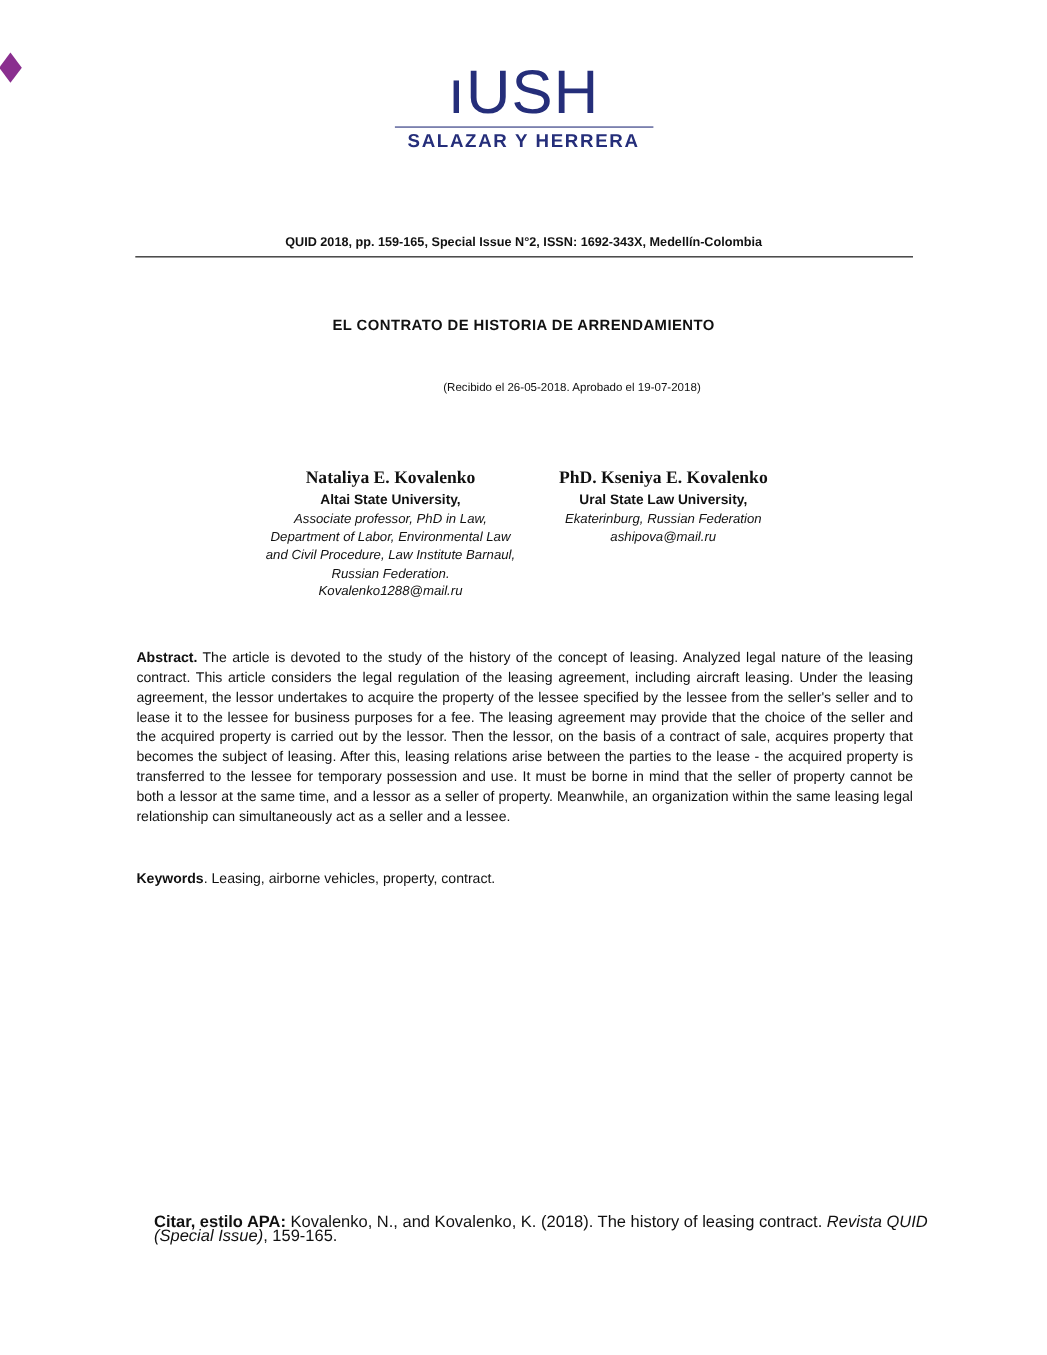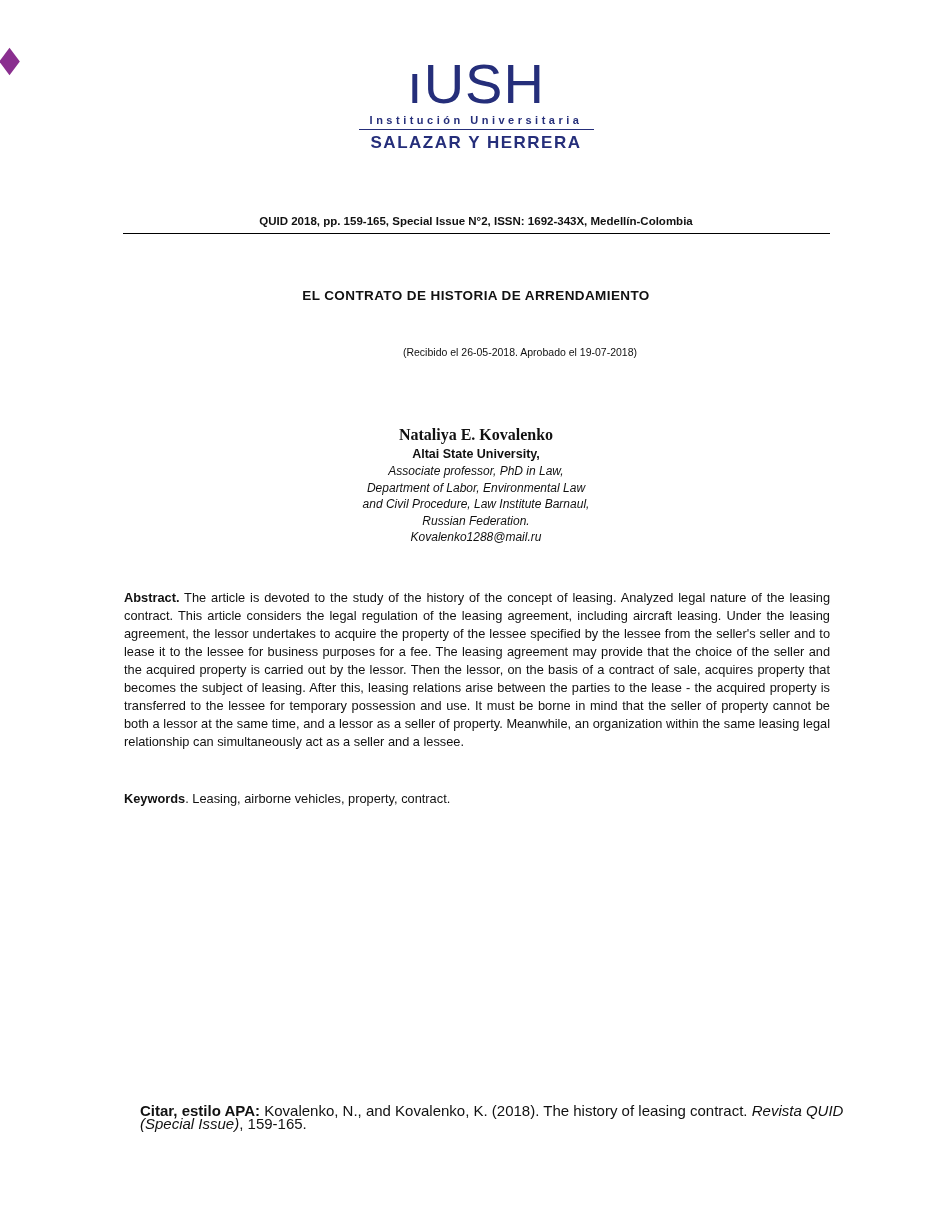--- a/index.html
+++ b/index.html
@@ -165,38 +165,43 @@
   }
   .italic-run { font-style: italic; }
 </style>
 </head>
 <body>
 
 <div class="page">
 
   <div class="logo-block">
     <span class="logo-acronym">ıUSH</span><span class="logo-diamond"></span>
-    <div class="logo-institution">Institución Universitaria</div>
     <div class="logo-divider"></div>
     <div class="logo-name">SALAZAR Y HERRERA</div>
   </div>
 
   <div class="journal-header">QUID 2018, pp. 159-165, Special Issue N°2, ISSN: 1692-343X, Medellín-Colombia</div>
   <div class="header-rule"></div>
 
   <div class="paper-title title-es">EL CONTRATO DE HISTORIA DE ARRENDAMIENTO</div>
   <div class="received-dates">(Recibido el 26-05-2018. Aprobado el 19-07-2018)</div>
 
   <div class="authors-section">
     <div class="author-col">
       <div class="author-name">Nataliya E. Kovalenko</div>
       <div class="author-affiliation">Altai State University,</div>
       <div class="author-details">Associate professor, PhD in Law, Department of Labor, Environmental Law and Civil Procedure, Law Institute Barnaul, Russian Federation.</div>
       <div class="author-email">Kovalenko1288@mail.ru</div>
     </div>
+    <div class="author-col right">
+      <div class="author-name">PhD. Kseniya E. Kovalenko</div>
+      <div class="author-affiliation">Ural State Law University,</div>
+      <div class="author-details">Ekaterinburg, Russian Federation</div>
+      <div class="author-email">ashipova@mail.ru</div>
+    </div>
   </div>
 
   <div class="abstract-paragraph">
     <span class="bold-run">Abstract.</span><span> The article is devoted to the study of the history of the concept of leasing. Analyzed legal nature of the leasing contract. This article considers the legal regulation of the leasing agreement, including aircraft leasing. Under the leasing agreement, the lessor undertakes to acquire the property of the lessee specified by the lessee from the seller's seller and to lease it to the lessee for business purposes for a fee. The leasing agreement may provide that the choice of the seller and the acquired property is carried out by the lessor. Then the lessor, on the basis of a contract of sale, acquires property that becomes the subject of leasing. After this, leasing relations arise between the parties to the lease - the acquired property is transferred to the lessee for temporary possession and use. It must be borne in mind that the seller of property cannot be both a lessor at the same time, and a lessor as a seller of property. Meanwhile, an organization within the same leasing legal relationship can simultaneously act as a seller and a lessee.</span>
   </div>
 
   <div class="keywords-paragraph">
     <span class="bold-run">Keywords</span><span>. Leasing, airborne vehicles, property, contract.</span>
   </div>
 

